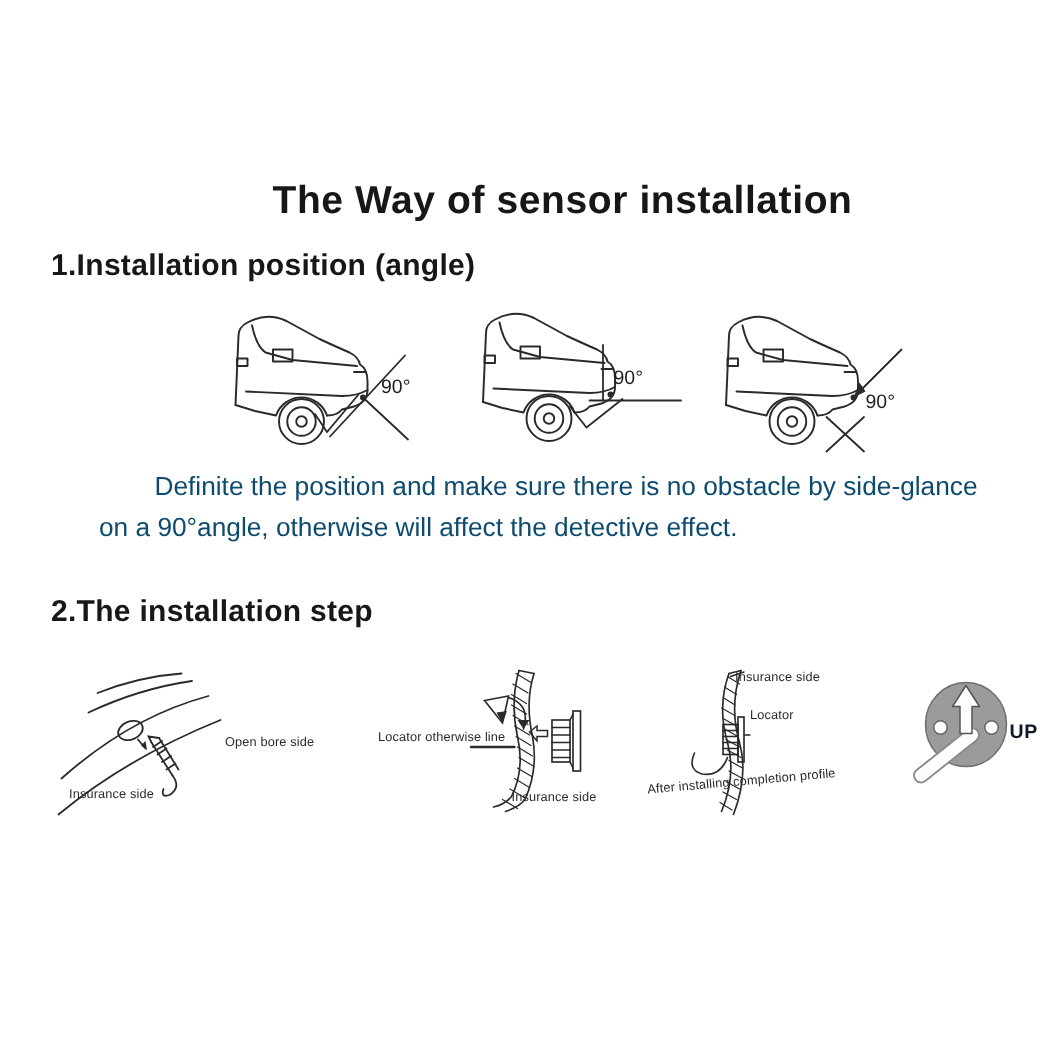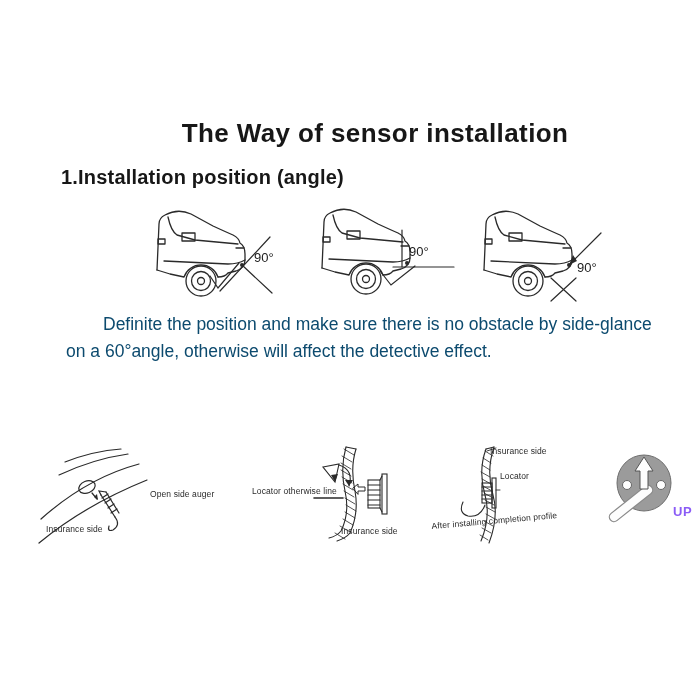--- a/index.html
+++ b/index.html
@@ -7,33 +7,33 @@
     position:relative;width:700px;height:700px;background:#ffffff;
     font-family:"Liberation Sans","DejaVu Sans",sans-serif;color:#1b1b1b;
     overflow:hidden;margin:0 auto;
   }
   .abs{position:absolute;}
   .title{
     left:50px;top:118px;width:650px;text-align:center;
     font-size:26px;font-weight:bold;letter-spacing:.4px;color:#171717;
   }
   .h-sec{
-    left:61px;font-size:20px;font-weight:bold;letter-spacing:.2px;color:#171717;
+    left:34px;font-size:20px;font-weight:bold;letter-spacing:.2px;color:#171717;
   }
   .h1{top:166px;}
   .h2{top:397px;}
   .para{
     left:66px;top:311px;width:592px;font-size:17.5px;line-height:1.56;color:#0c4a6e;
   }
   .para .ln{display:block;}
   .para .ln.first{padding-left:37px;}
   .lbl{
     font-size:8.5px;color:#2a2a2a;white-space:nowrap;letter-spacing:.1px;
   }
-  .up-lbl{font-size:13px;font-weight:600;color:#8b5cf6;letter-spacing:.5px;margin-top:24px;}
+  .up-lbl{font-size:13px;font-weight:600;color:#0f172a;letter-spacing:.5px;}
   .tilt{transform:rotate(-5deg);transform-origin:left bottom;}
   svg{position:absolute;overflow:visible;}
   svg text{font-family:"Liberation Sans","DejaVu Sans",sans-serif;fill:#1d1d1d;}
 </style>
 </head>
 <body>
 
 <div id="page">
 
   <div class="abs title">The Way of sensor installation</div>
@@ -81,43 +81,44 @@
       <path d="M104,59 L136,27"></path>
       <polygon points="104,59 112,55 108,49" fill="#2a2a2a" stroke="none"></polygon>
       <path d="M86,72 L111,95"></path>
       <path d="M111,72 L86,95"></path>
     </g>
     <text x="112" y="66" font-size="13">90°</text>
   </svg>
 
   <div class="abs para">
     <span class="ln first">Definite the position and make sure there is no obstacle by side-glance</span>
-    <span class="ln">on a 60°angle, otherwise will affect the detective effect.</span>
+    <span class="ln">on a 90°angle, otherwise will affect the detective effect.</span>
   </div>
 
+  <div class="abs h-sec h2">2.The installation step</div>
 
   <svg class="abs" style="left:35px;top:448px" width="185" height="100" viewBox="0 0 185 100">
     <g fill="none" stroke="#2a2a2a" stroke-width="1.2" stroke-linecap="round">
       <path d="M30,14 Q58,3 86,1"></path>
       <path d="M24,27 Q58,11 93,6"></path>
       <path d="M6,71 Q52,30 104,16"></path>
       <path d="M4,95 Q50,57 112,32"></path>
       <ellipse cx="52" cy="39" rx="8.5" ry="6" transform="rotate(-22 52 39)"></ellipse>
       <path d="M57,45 L62,51"></path>
       <g>
         <path d="M66,47 L64,43 L71,44"></path>
         <path d="M66,47 L80,69"></path>
         <path d="M71,44 L84,65"></path>
         <path d="M67,50 L73,46 M70,55 L76,51 M73,60 L79,56 M76,65 L82,61"></path>
         <path d="M80,69 Q86,77 78,82 Q72,84 74,78"></path>
       </g>
     </g>
     <polygon points="63,52 59,49 62,46" fill="#2a2a2a"></polygon>
   </svg>
-  <div class="abs lbl" style="left:150px;top:489px">Open side auger</div>
+  <div class="abs lbl" style="left:150px;top:489px">Open bore side</div>
   <div class="abs lbl" style="left:46px;top:524px">Insurance side</div>
 
   <svg class="abs" style="left:300px;top:443px" width="110" height="105" viewBox="0 0 110 105">
     <g fill="none" stroke="#2a2a2a" stroke-width="1.1" stroke-linecap="round">
       <g>
         <path d="M46,4 Q40,25 45,48 Q50,70 41,88 Q37,93 29,95"></path>
         <path d="M56,6 Q50,25 55,48 Q59,70 50,90 Q46,95 37,98"></path>
         <path d="M46,4 L56,6"></path>
         <path stroke-width=".8" d="M44,6 L54,12 M42,13 L52,19 M41,20 L51,26 M41,27 L51,33 M42,34 L52,40 M43,41 L53,47 M44,48 L54,54 M45,55 L55,61 M46,62 L56,68 M45,69 L55,75 M43,76 L53,82 M40,83 L50,89 M35,90 L45,96"></path>
       </g>

